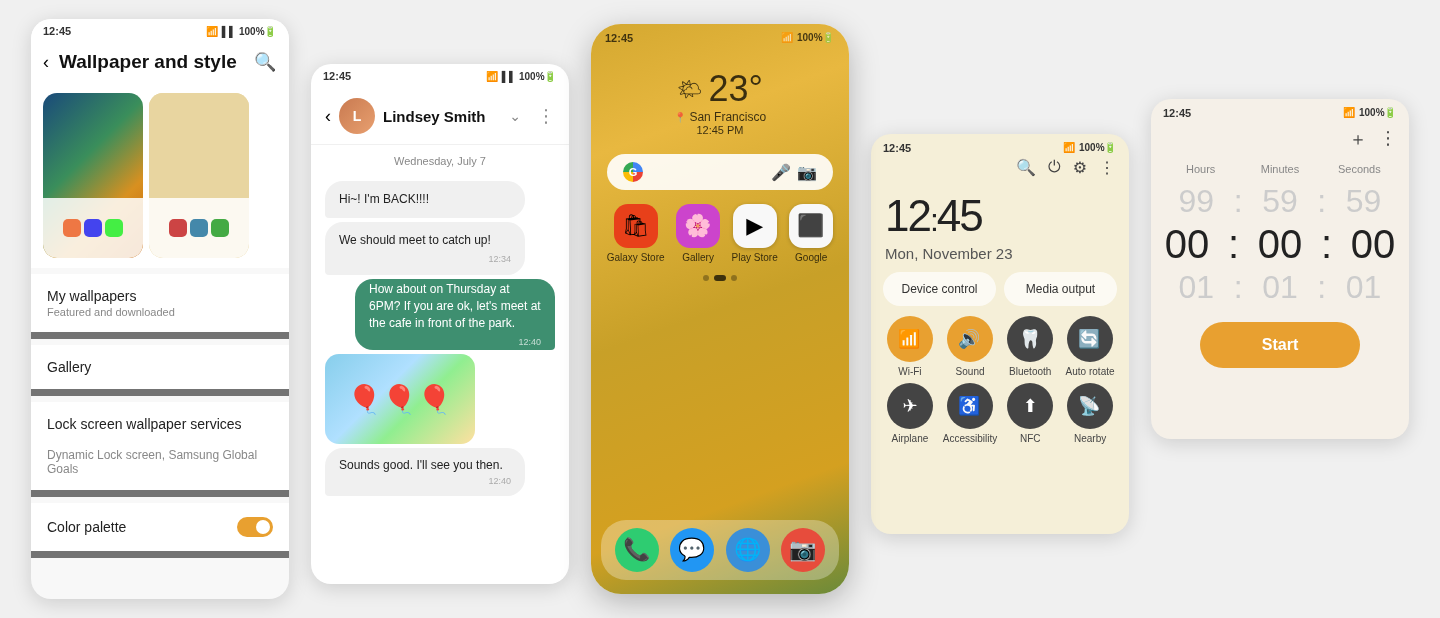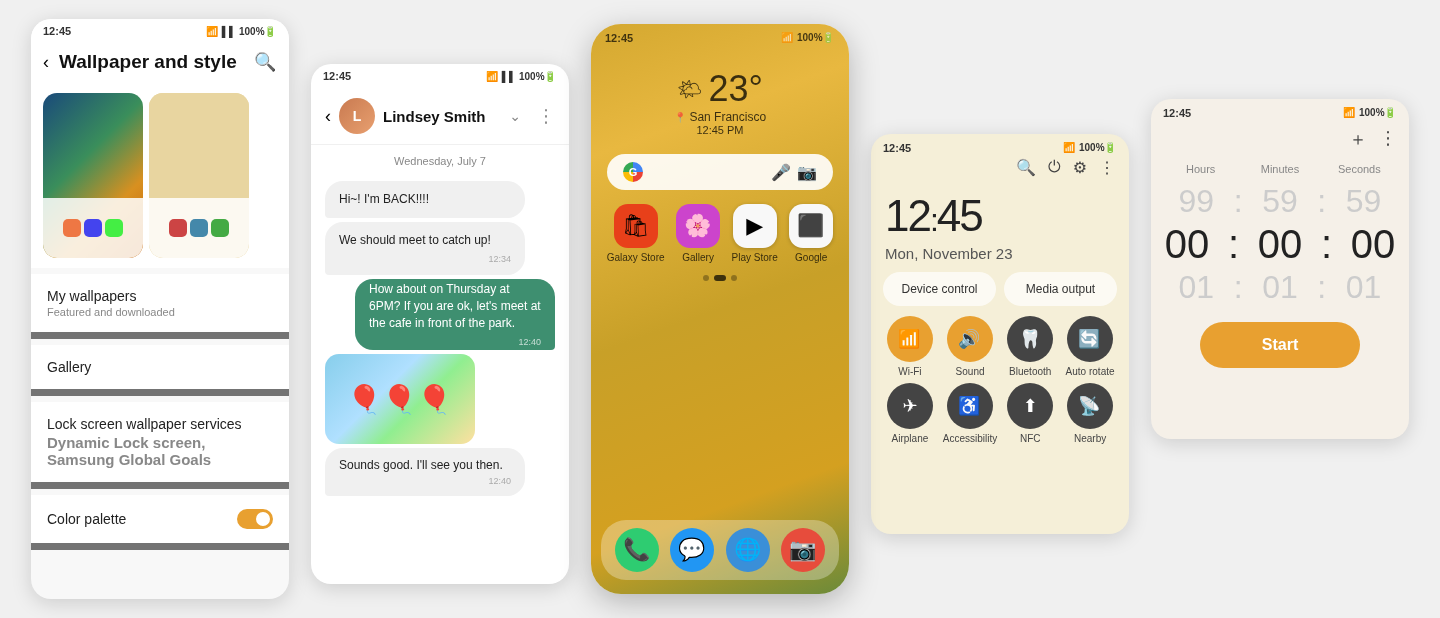--- a/index.html
+++ b/index.html
@@ -545,21 +545,21 @@
       </div>
     </div>
   </div>
   <div class="menu-item">
     <div>My wallpapers</div>
     <div style="font-size:11px;color:#888;margin-top:2px;">Featured and downloaded</div>
   </div>
   <div class="menu-item">Gallery</div>
   <div class="menu-item">
     <div>Lock screen wallpaper services</div>
-    <div style="font-size:15px;color:#888;margin-top:2px;font-weight:bold;">Dynamic Lock screen, Samsung Global Goals</div>
+    <div style="font-size:12px;color:#888;margin-top:16px;">Dynamic Lock screen, Samsung Global Goals</div>
   </div>
   <div class="menu-item menu-item-with-toggle">
     <span>Color palette</span>
     <div class="toggle-on"></div>
   </div>
 </div>
 
 <div class="panel panel-messages">
   <div class="status-bar">
     <span>12:45</span>

